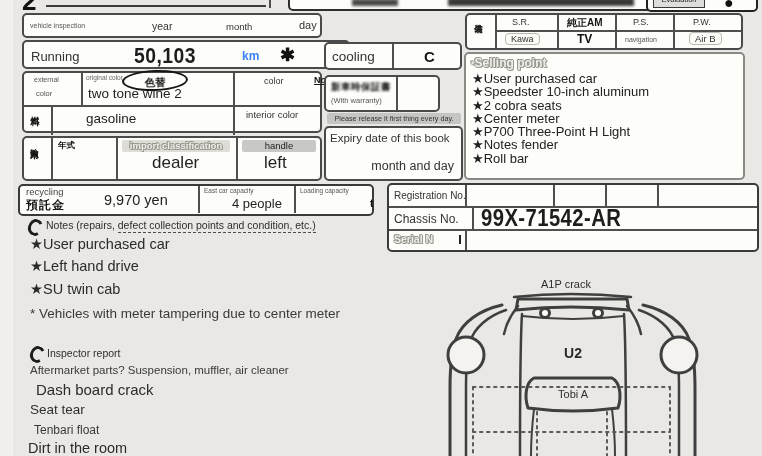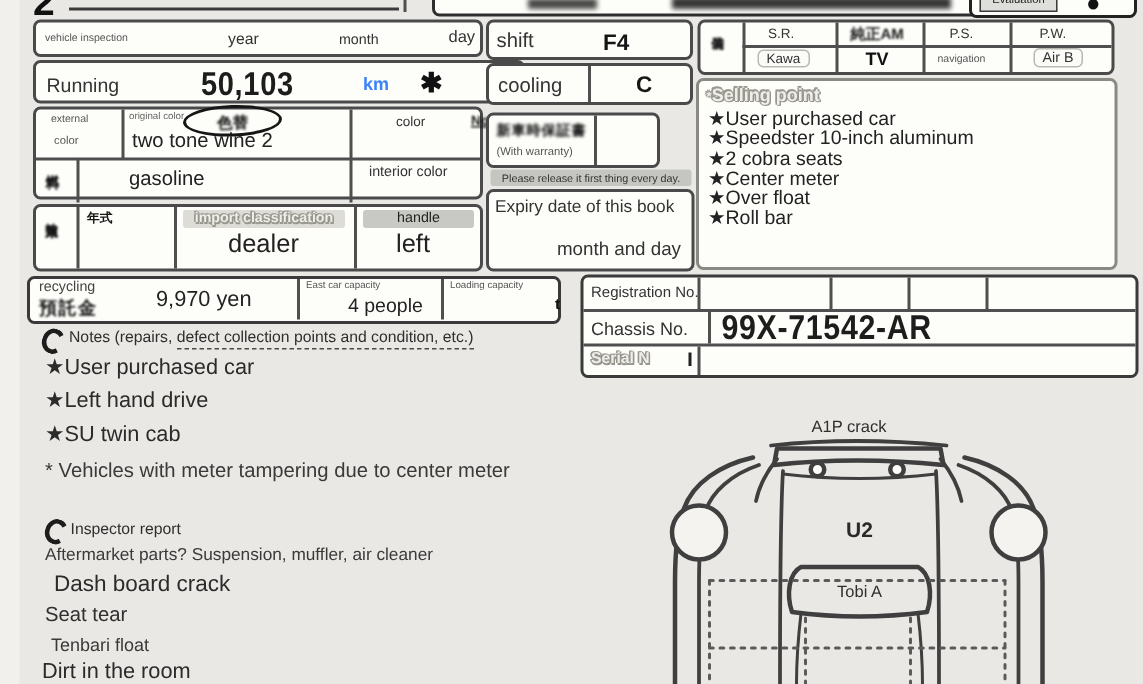--- a/index.html
+++ b/index.html
@@ -113,24 +113,20 @@
   <div class="t" style="left:30px;top:306px;font-size:13.5px;color:#3a3a3a;">* Vehicles with meter tampering due to center meter</div>
 
   <div class="cres" style="left:30px;top:346px;"></div>
   <div class="t" style="left:47px;top:347px;font-size:10.5px;color:#2e2e2e;">Inspector report</div>
   <div class="t" style="left:30px;top:364px;font-size:11.5px;color:#3a3a3a;">Aftermarket parts? Suspension, muffler, air cleaner</div>
   <div class="t" style="left:36px;top:381px;font-size:15px;color:#2b2b2b;">Dash board crack</div>
   <div class="t" style="left:30px;top:402px;font-size:13.5px;color:#2f2f2f;">Seat tear</div>
   <div class="t" style="left:34px;top:423px;font-size:12px;color:#3a3a3a;">Tenbari float</div>
   <div class="t" style="left:28px;top:440px;font-size:14.5px;color:#2b2b2b;">Dirt in the room</div>
 
-  <div class="box" style="left:324px;top:13px;width:138px;height:27px;">
-    <span class="t" style="left:5px;top:4px;font-size:13.5px;">shift</span>
-    <span class="t" style="left:76px;top:5px;font-size:15px;font-weight:bold;color:#151515;filter:blur(.3px);">F4</span>
-  </div>
   <div class="box" style="left:324px;top:42px;width:138px;height:28px;">
     <div class="vline" style="left:66px;top:0;height:24px;"></div>
     <span class="t" style="left:6px;top:5px;font-size:13.5px;">cooling</span>
     <span class="t" style="left:98px;top:4px;font-size:15px;font-weight:bold;color:#151515;filter:blur(.3px);">C</span>
   </div>
   <div class="box" style="left:324px;top:75px;width:116px;height:37px;">
     <div class="vline" style="left:70px;top:0;height:33px;"></div>
     <span class="t blur2" style="left:5px;top:4px;font-size:9.5px;letter-spacing:.5px;">新車時保証書</span>
     <span class="t" style="left:5px;top:19px;font-size:7.5px;color:#555;">(With warranty)</span>
   </div>
@@ -160,21 +156,22 @@
 
   <div class="box" style="left:464px;top:52px;width:281px;height:128px;border-color:#8a8a84;">
     <div class="t" style="left:5px;top:2px;font-size:12px;">
       <span class="eng" style="font-size:9px;">*</span><span class="eng">Selling point</span>
     </div>
     <div style="position:absolute;left:6px;top:18px;font-size:13px;line-height:13.3px;color:#222;">
       <div>★User purchased car</div>
       <div>★Speedster 10-inch aluminum</div>
       <div>★2 cobra seats</div>
       <div>★Center meter</div>
-      <div>★Over float</div>
+      <div>★P700 Three-Point H Light</div>
+      <div>★Notes fender</div>
       <div>★Roll bar</div>
     </div>
   </div>
 
   <div class="box" style="left:387px;top:183px;width:372px;height:69px;border-color:#3a3a3a;">
     <div class="hline" style="left:0;top:21px;width:368px;"></div>
     <div class="hline" style="left:0;top:44px;width:368px;"></div>
     <div class="vline" style="left:76px;top:0;height:21px;"></div>
     <div class="vline" style="left:83px;top:23px;height:21px;"></div>
     <div class="vline" style="left:76px;top:46px;height:19px;"></div>

